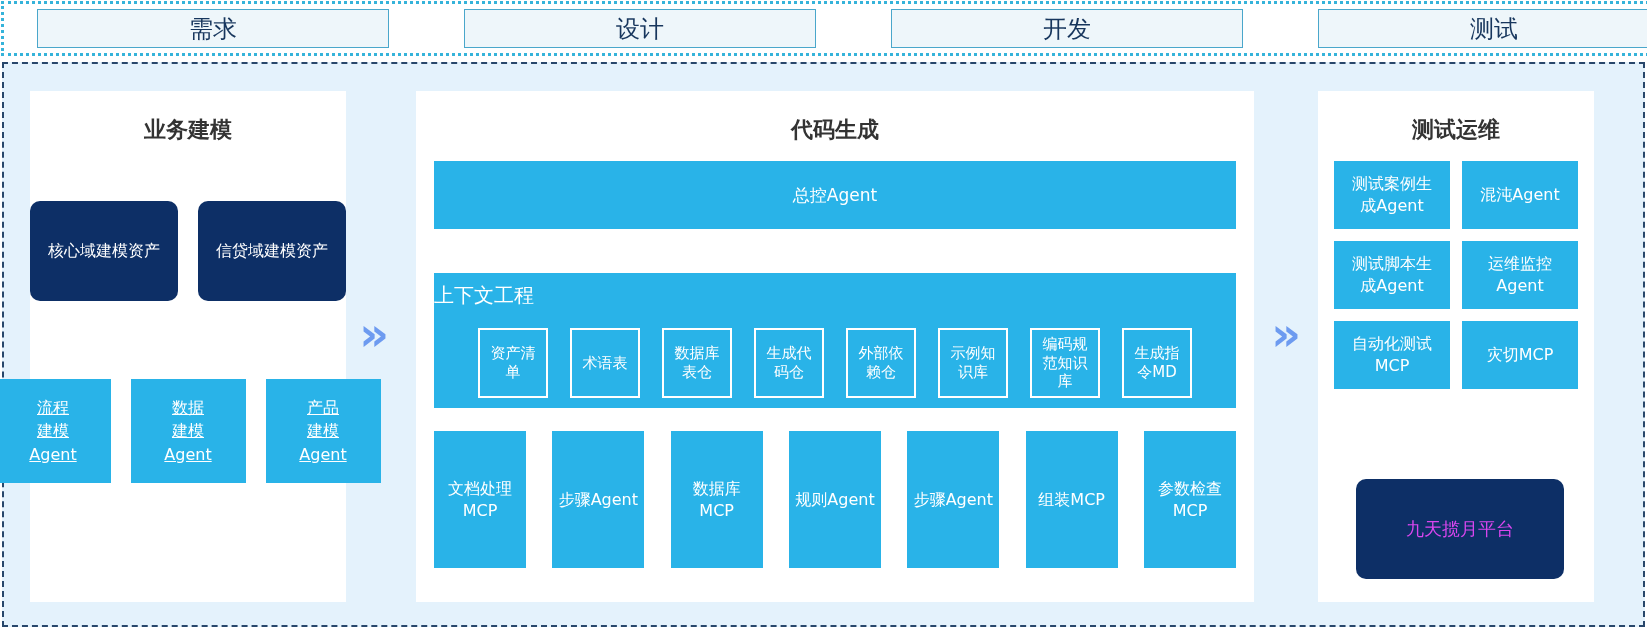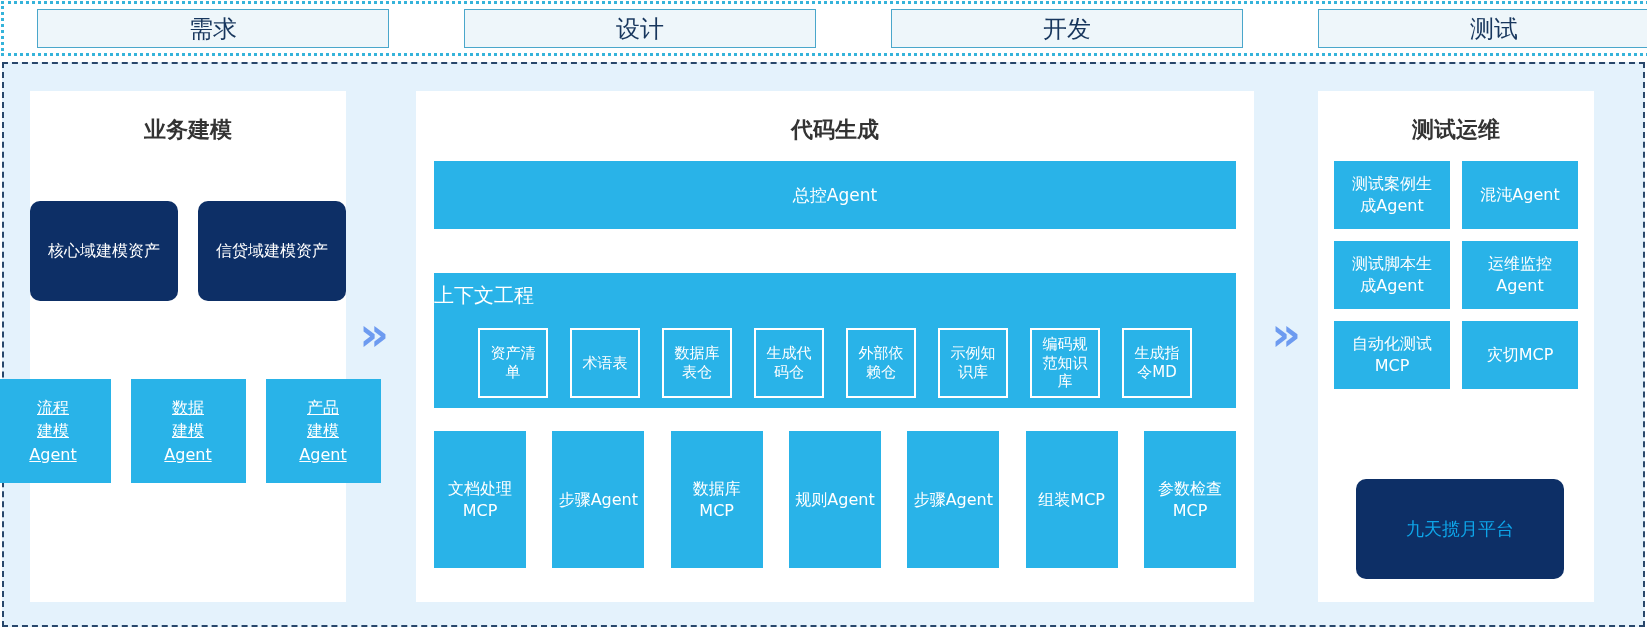--- a/index.html
+++ b/index.html
@@ -107,21 +107,21 @@
   .ops-box {
     height: 68px; padding: 0 12px; box-sizing: border-box;
     background: #29b3e8;
     display: flex; align-items: center; justify-content: center;
     color: #ffffff; font-size: 16px; line-height: 1.35; text-align: center;
   }
   .platform-box {
     position: absolute; left: 38px; right: 30px; top: 388px; height: 100px;
     background: #0d2f66; border-radius: 10px;
     display: flex; align-items: center; justify-content: center;
-    color: #0ea5e9; font-size: 18px;
+    color: #d946ef; font-size: 18px;
   }
 
   
   .flow-arrow {
     position: absolute; width: 48px; height: 52px; top: 244px;
     display: flex; align-items: center; justify-content: center;
     color: #6d9bf0; font-size: 46px; font-weight: bold;
     user-select: none;
   }
   .arrow-1 { left: 346px; }

